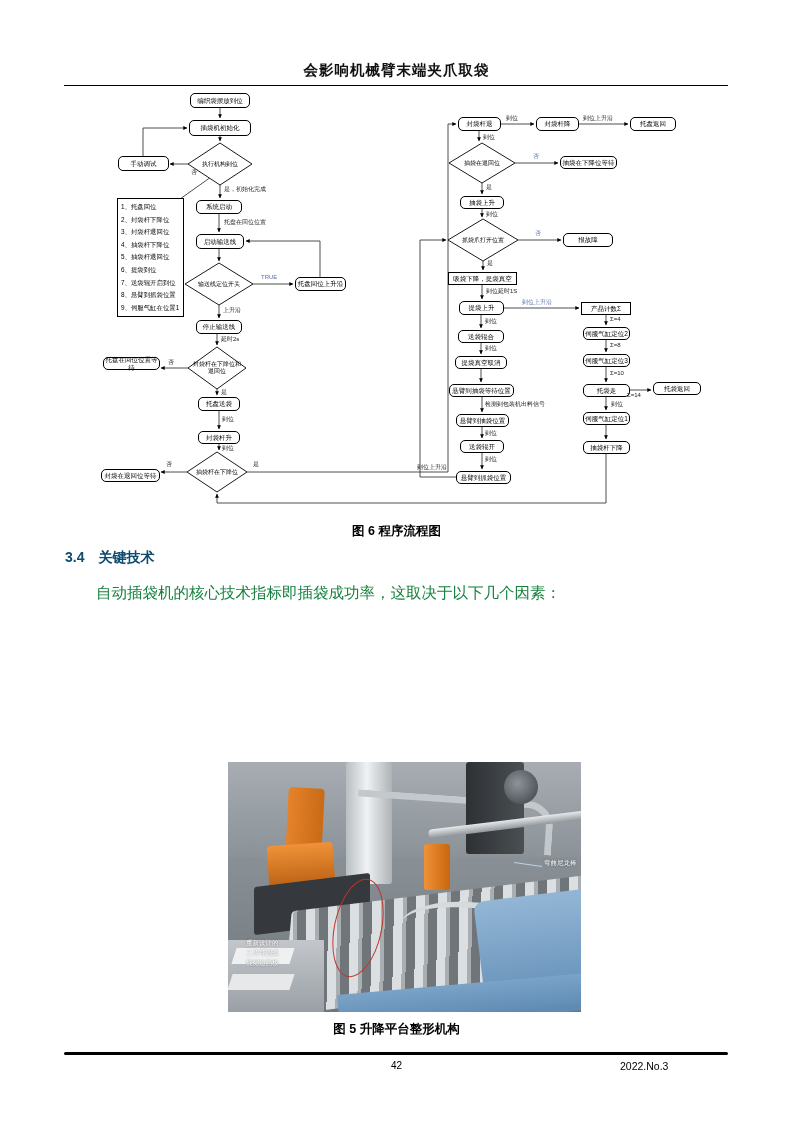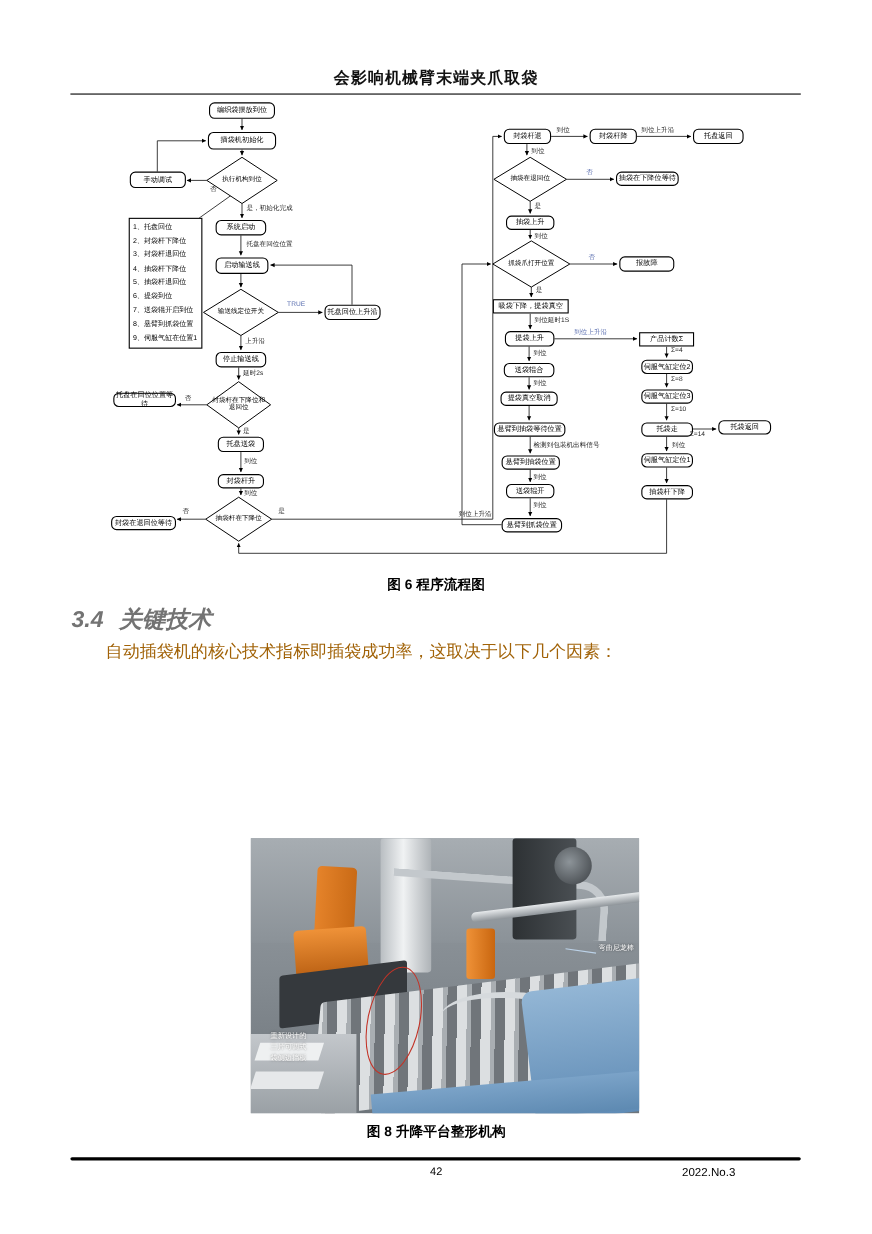--- a/index.html
+++ b/index.html
@@ -19,24 +19,24 @@
       text-align:center;color:#000;}
   .el{position:absolute;font-size:6px;color:#222;white-space:nowrap;}
   .el.blue{color:#5b6fb0;}
   .chk{position:absolute;box-sizing:border-box;border:1px solid #000;border-radius:0;background:#fff;
        padding:2px 2px 1px 3px;}
   .chk div{font-size:6.4px;line-height:12.6px;white-space:nowrap;color:#000;}
   
   .cap{position:absolute;left:0;width:100%;text-align:center;font-family:"Liberation Sans",sans-serif;
        font-weight:bold;font-size:12.5px;color:#000;}
   .sec{position:absolute;left:65px;top:549px;font-family:"Liberation Sans",sans-serif;
-       font-weight:bold;font-size:21px;color:#737373;font-style:italic;}
+       font-weight:bold;font-size:14px;color:#0c4a6e;}
   .sec .num{margin-right:14px;}
   .para{position:absolute;left:65px;width:664px;font-size:15.5px;line-height:40px;
-        text-align:justify;text-indent:31px;color:#a16207;}
+        text-align:justify;text-indent:31px;color:#15803d;}
   .para.intro{top:578px;line-height:30px;}
   .para.main{top:614px;}
   
   .photo{position:absolute;left:228px;top:762px;width:353px;height:250px;overflow:hidden;
          background:linear-gradient(180deg,#979da3 0%,#868d93 45%,#6e757b 100%);}
   .ph{position:absolute;}
   .ph-wall{left:0;top:0;width:100%;height:95px;background:linear-gradient(180deg,#a7adb2,#8b9298);}
   .ph-pillar{left:118px;top:0;width:46px;height:122px;
              background:linear-gradient(90deg,#b9bec2,#f0f2f3 45%,#aeb3b7);border-radius:3px;}
   .ph-pipe{left:128px;top:34px;width:190px;height:46px;border:0;border-top:7px solid #c3c8cc;
@@ -263,19 +263,19 @@
     <div class="ph ph-tray1"></div>
     <div class="ph ph-tray2"></div>
     <div class="ph ph-ellipse"></div>
     <div class="ph-leader" style="left:286px;top:102px;transform:rotate(8deg)"></div>
     <div class="ph-lbl" style="left:316px;top:96px">弯曲尼龙棒</div>
     <div class="ph-lbl baffle" style="left:18px;top:176px">重新设计的
 三片可调式
 袋侧边挡板</div>
   </div>
 
-  <div class="cap" style="top:1021px">图 8 升降平台整形机构</div>
+  <div class="cap" style="top:1021px">图 5 升降平台整形机构</div>
 
   <div class="ftr-rule"></div>
   <div class="ftr-page">42</div>
   <div class="ftr-issue">2022.No.3</div>
 
 </div>
 
 </body></html>

